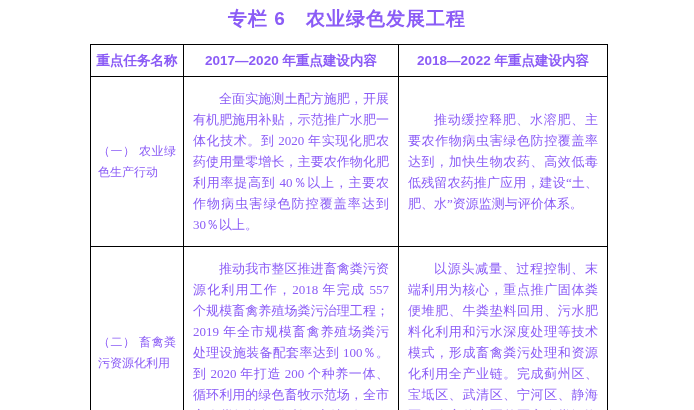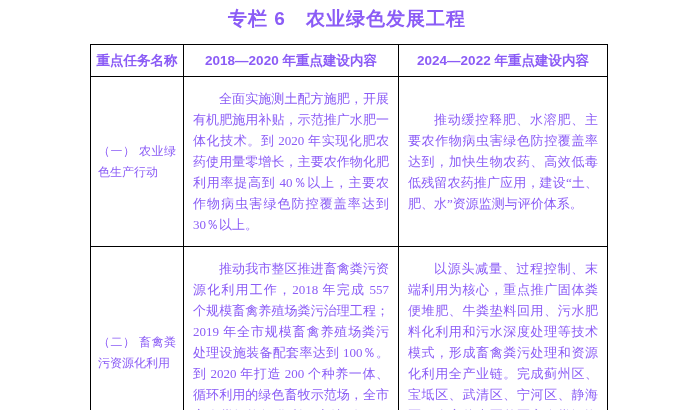--- a/index.html
+++ b/index.html
@@ -85,22 +85,22 @@
 
   <table class="key-tasks">
     <colgroup>
       <col class="c1">
       <col class="c2">
       <col class="c3">
     </colgroup>
     <thead>
       <tr>
         <th>重点任务名称</th>
-        <th>2018—2020 年重点建设内容</th>
-        <th>2024—2022 年重点建设内容</th>
+        <th>2017—2020 年重点建设内容</th>
+        <th>2018—2022 年重点建设内容</th>
       </tr>
     </thead>
     <tbody>
       <tr class="row-1">
         <td class="task-cell">（一） 农业绿色生产行动</td>
         <td class="content-cell">全面实施测土配方施肥，开展有机肥施用补贴，示范推广水肥一体化技术。到 2020 年实现化肥农药使用量零增长，主要农作物化肥利用率提高到 40％以上，主要农作物病虫害绿色防控覆盖率达到 30％以上。</td>
         <td class="content-cell">推动缓控释肥、水溶肥、主要农作物病虫害绿色防控覆盖率达到，加快生物农药、高效低毒低残留农药推广应用，建设“土、肥、水”资源监测与评价体系。</td>
       </tr>
       <tr class="row-2">
         <td class="task-cell">（二） 畜禽粪污资源化利用</td>

